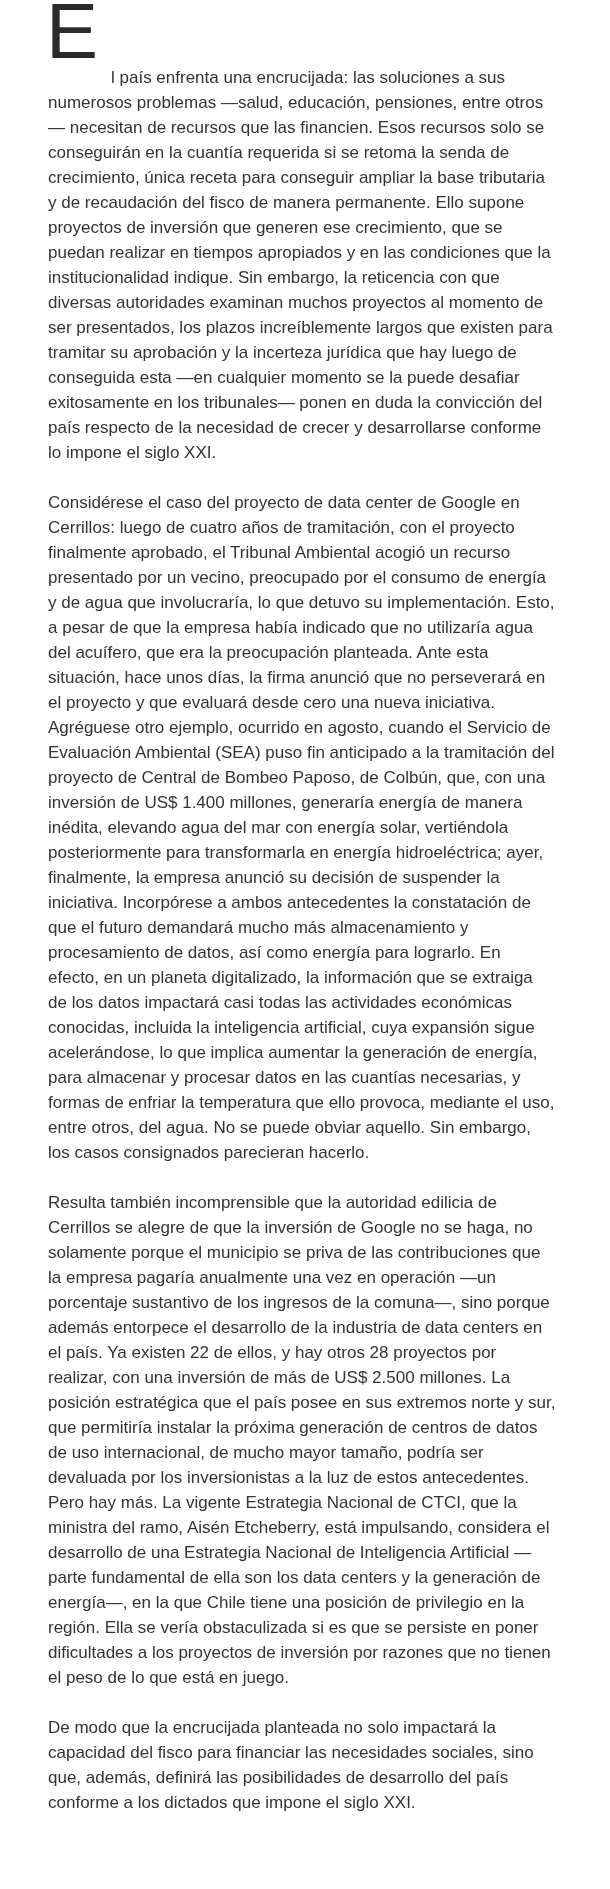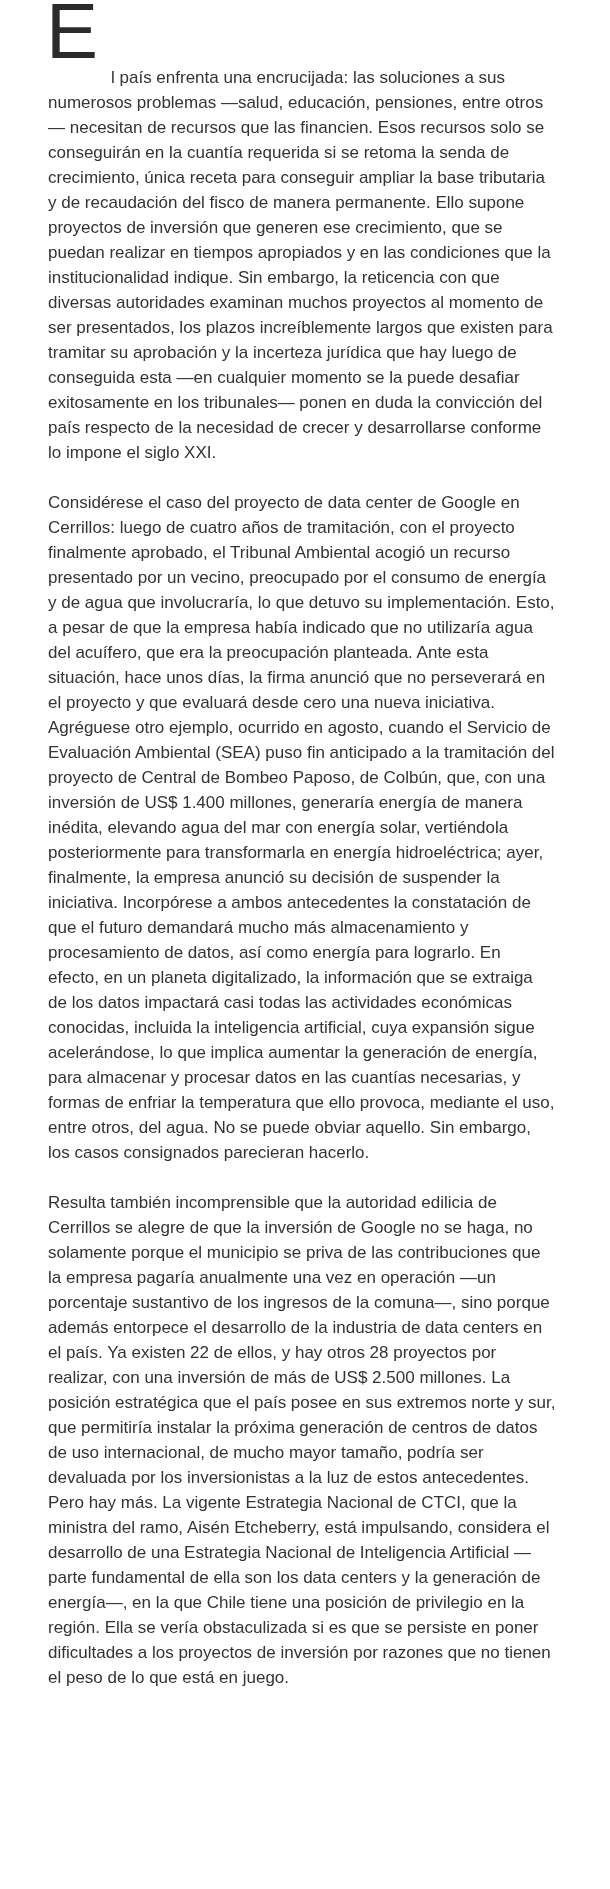--- a/index.html
+++ b/index.html
@@ -47,13 +47,14 @@
   }
 </style>
 </head>
 <body>
 
 <main class="article">
   <span class="dropcap">E</span>
   <p class="first">l país enfrenta una encrucijada: las soluciones a sus numerosos problemas —salud, educación, pensiones, entre otros— necesitan de recursos que las financien. Esos recursos solo se conseguirán en la cuantía requerida si se retoma la senda de crecimiento, única receta para conseguir ampliar la base tributaria y de recaudación del fisco de manera permanente. Ello supone proyectos de inversión que generen ese crecimiento, que se puedan realizar en tiempos apropiados y en las condiciones que la institucionalidad indique. Sin embargo, la reticencia con que diversas autoridades examinan muchos proyectos al momento de ser presentados, los plazos increíblemente largos que existen para tramitar su aprobación y la incerteza jurídica que hay luego de conseguida esta —en cualquier momento se la puede desafiar exitosamente en los tribunales— ponen en duda la convicción del país respecto de la necesidad de crecer y desarrollarse conforme lo impone el siglo XXI.</p>
   <p>Considérese el caso del proyecto de data center de Google en Cerrillos: luego de cuatro años de tramitación, con el proyecto finalmente aprobado, el Tribunal Ambiental acogió un recurso presentado por un vecino, preocupado por el consumo de energía y de agua que involucraría, lo que detuvo su implementación. Esto, a pesar de que la empresa había indicado que no utilizaría agua del acuífero, que era la preocupación planteada. Ante esta situación, hace unos días, la firma anunció que no perseverará en el proyecto y que evaluará desde cero una nueva iniciativa. Agréguese otro ejemplo, ocurrido en agosto, cuando el Servicio de Evaluación Ambiental (SEA) puso fin anticipado a la tramitación del proyecto de Central de Bombeo Paposo, de Colbún, que, con una inversión de US$ 1.400 millones, generaría energía de manera inédita, elevando agua del mar con energía solar, vertiéndola posteriormente para transformarla en energía hidroeléctrica; ayer, finalmente, la empresa anunció su decisión de suspender la iniciativa. Incorpórese a ambos antecedentes la constatación de que el futuro demandará mucho más almacenamiento y procesamiento de datos, así como energía para lograrlo. En efecto, en un planeta digitalizado, la información que se extraiga de los datos impactará casi todas las actividades económicas conocidas, incluida la inteligencia artificial, cuya expansión sigue acelerándose, lo que implica aumentar la generación de energía, para almacenar y procesar datos en las cuantías necesarias, y formas de enfriar la temperatura que ello provoca, mediante el uso, entre otros, del agua. No se puede obviar aquello. Sin embargo, los casos consignados parecieran hacerlo.</p>
   <p>Resulta también incomprensible que la autoridad edilicia de Cerrillos se alegre de que la inversión de Google no se haga, no solamente porque el municipio se priva de las contribuciones que la empresa pagaría anualmente una vez en operación —un porcentaje sustantivo de los ingresos de la comuna—, sino porque además entorpece el desarrollo de la industria de data centers en el país. Ya existen 22 de ellos, y hay otros 28 proyectos por realizar, con una inversión de más de US$ 2.500 millones. La posición estratégica que el país posee en sus extremos norte y sur, que permitiría instalar la próxima generación de centros de datos de uso internacional, de mucho mayor tamaño, podría ser devaluada por los inversionistas a la luz de estos antecedentes. Pero hay más. La vigente Estrategia Nacional de CTCI, que la ministra del ramo, Aisén Etcheberry, está impulsando, considera el desarrollo de una Estrategia Nacional de Inteligencia Artificial —parte fundamental de ella son los data centers y la generación de energía—, en la que Chile tiene una posición de privilegio en la región. Ella se vería obstaculizada si es que se persiste en poner dificultades a los proyectos de inversión por razones que no tienen el peso de lo que está en juego.</p>
+  <p>De modo que la encrucijada planteada no solo impactará la capacidad del fisco para financiar las necesidades sociales, sino que, además, definirá las posibilidades de desarrollo del país conforme a los dictados que impone el siglo XXI.</p>
 </main>
 
 </body></html>

